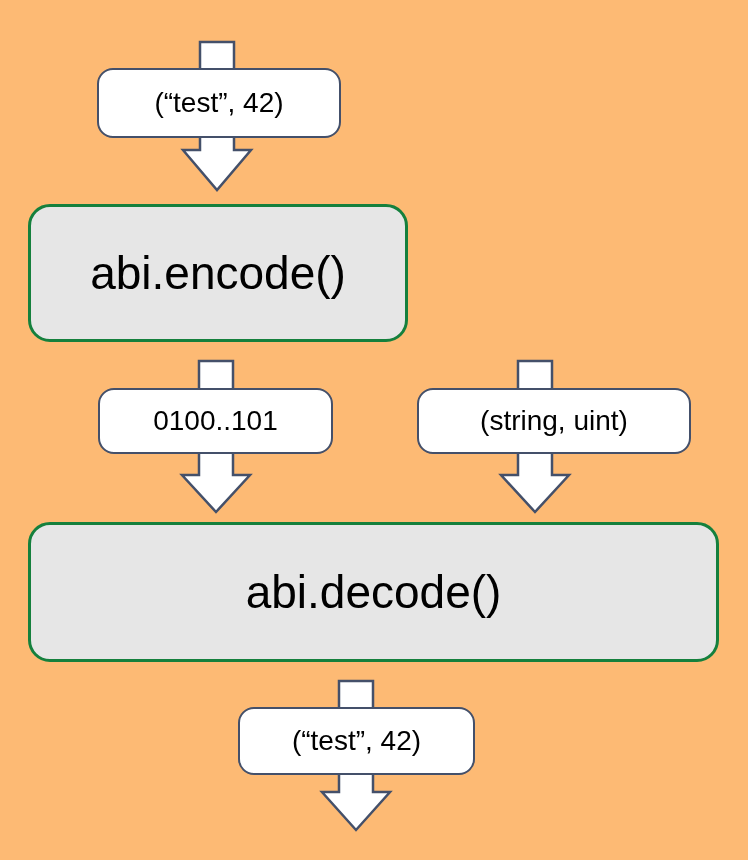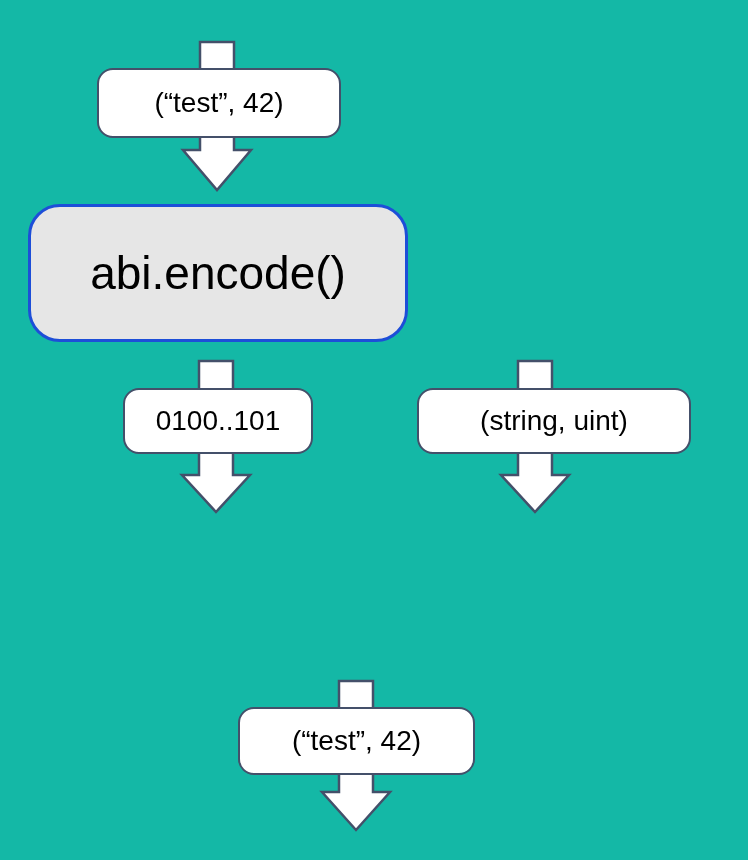--- a/index.html
+++ b/index.html
@@ -5,21 +5,21 @@
   html, body {
     margin: 0;
     padding: 0;
     background: #ffffff;
     font-family: "Liberation Sans", "DejaVu Sans", sans-serif;
   }
   .canvas {
     position: relative;
     width: 748px;
     height: 860px;
-    background: #14b8a6;
+    background: #fdba74;
     overflow: hidden;
   }
   .arrow-layer {
     position: absolute;
     left: 0;
     top: 0;
     width: 748px;
     height: 860px;
   }
   .arrow-layer polygon {
@@ -38,30 +38,30 @@
     text-align: center;
     background: #ffffff;
   }
   .label-node {
     border: 2.5px solid #44506a;
     border-radius: 16px;
     font-size: 28px;
     line-height: 1;
   }
   .process-node {
-    border: 3px solid #1d4ed8;
-    border-radius: 32px;
+    border: 3px solid #15803d;
+    border-radius: 22px;
     background: #e6e6e6;
     font-size: 46px;
     line-height: 1;
   }
   
   .n-input   { left: 97px;  top: 68px;  width: 244px; height: 70px; }
   .n-encode  { left: 28px;  top: 204px; width: 380px; height: 138px; }
-  .n-bytes   { left: 98px;  top: 388px; width: 190px; height: 66px; margin-left: 25px; }
+  .n-bytes   { left: 98px;  top: 388px; width: 235px; height: 66px; }
   .n-types   { left: 417px; top: 388px; width: 274px; height: 66px; }
   .n-decode  { left: 28px;  top: 522px; width: 691px; height: 140px; }
   .n-output  { left: 238px; top: 707px; width: 237px; height: 68px; }
 </style>
 </head>
 <body>
 
 <div class="canvas">
 
   <svg class="arrow-layer" viewBox="0 0 748 860" xmlns="http://www.w3.org/2000/svg">
@@ -84,18 +84,21 @@
   </div>
 
   <div class="node label-node n-bytes">
     <span>0100..101</span>
   </div>
 
   <div class="node label-node n-types">
     <span>(string, uint)</span>
   </div>
 
+  <div class="node process-node n-decode">
+    <span>abi.decode()</span>
+  </div>
 
   <div class="node label-node n-output">
     <span>(“test”, 42)</span>
   </div>
 
 </div>
 
 </body></html>

